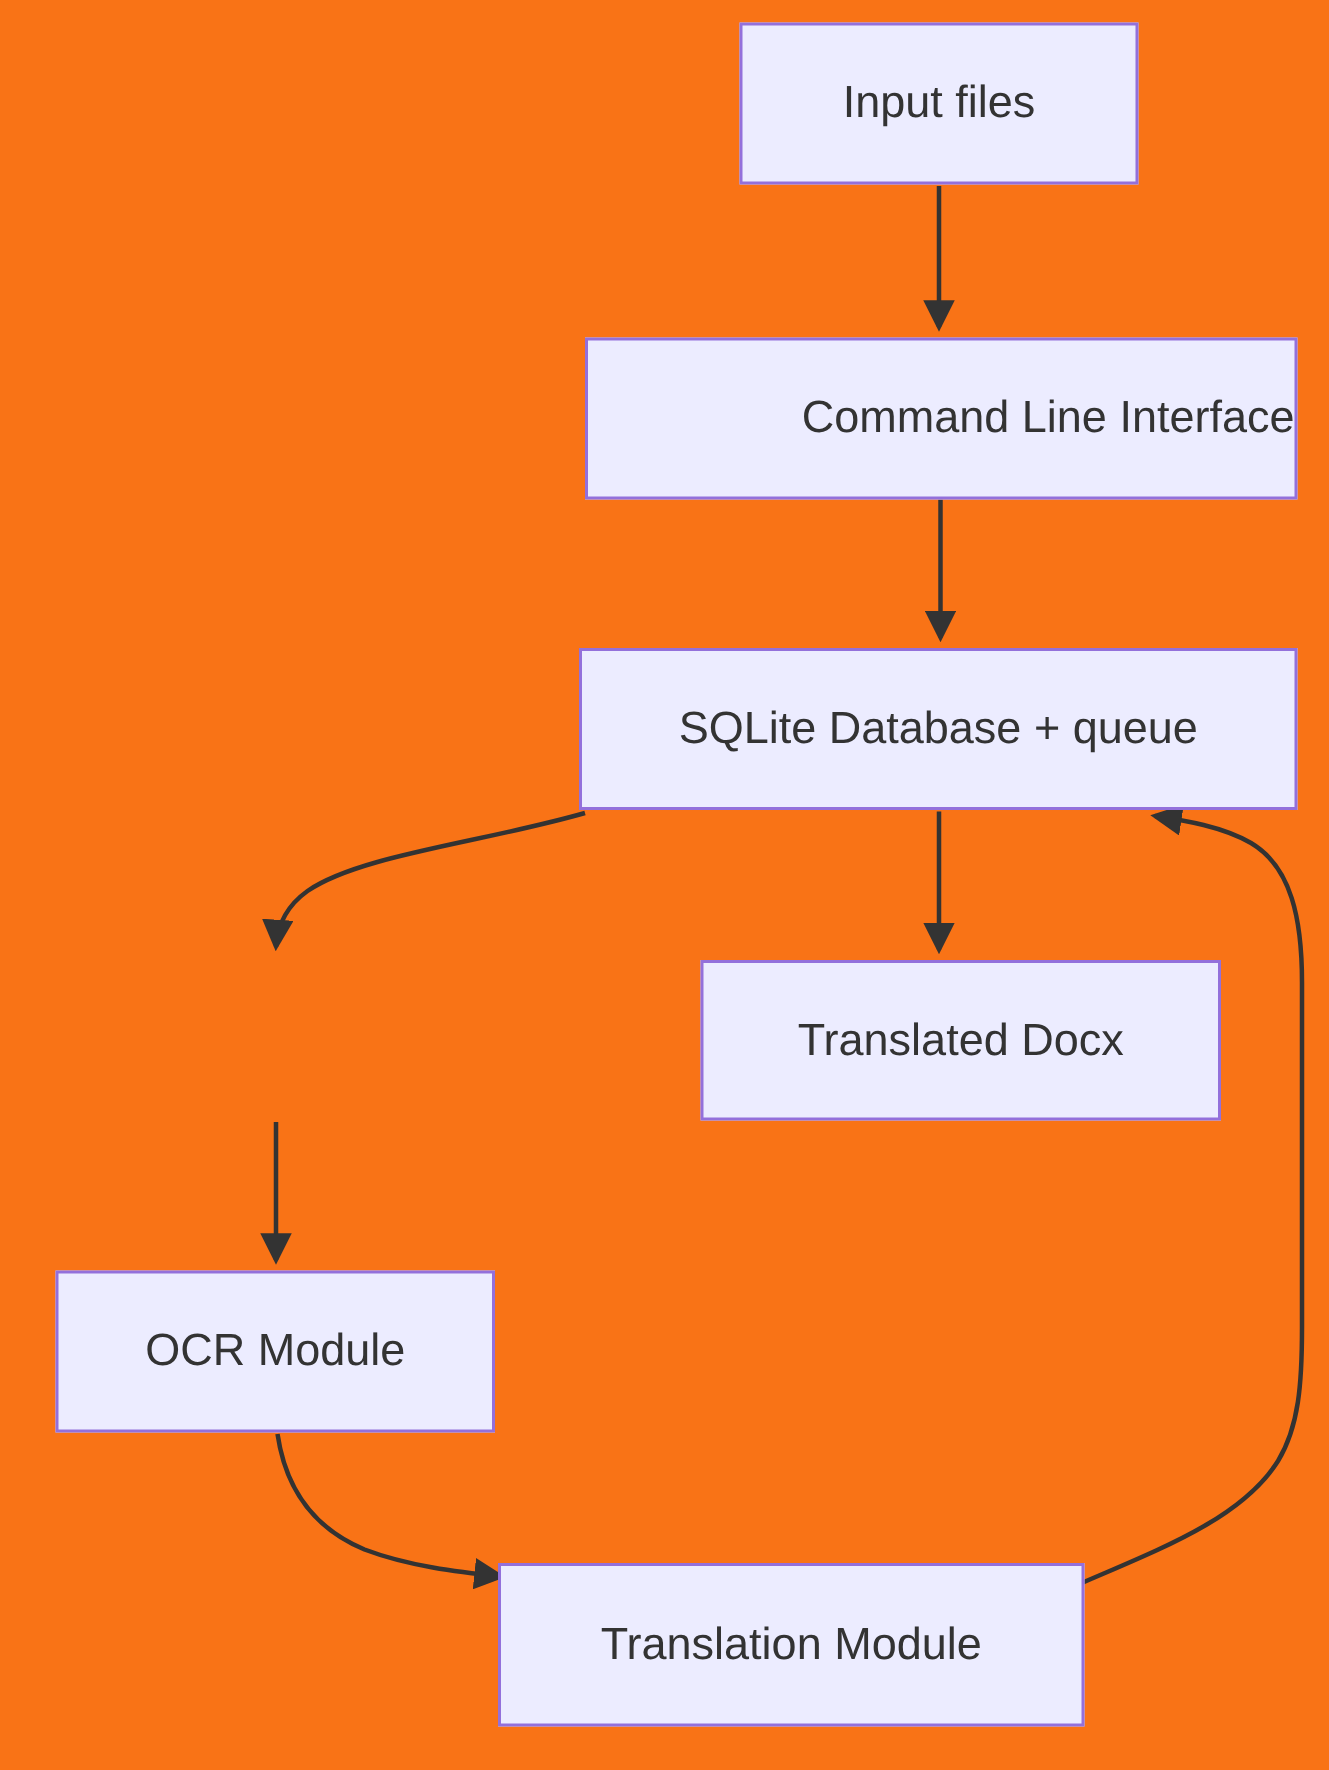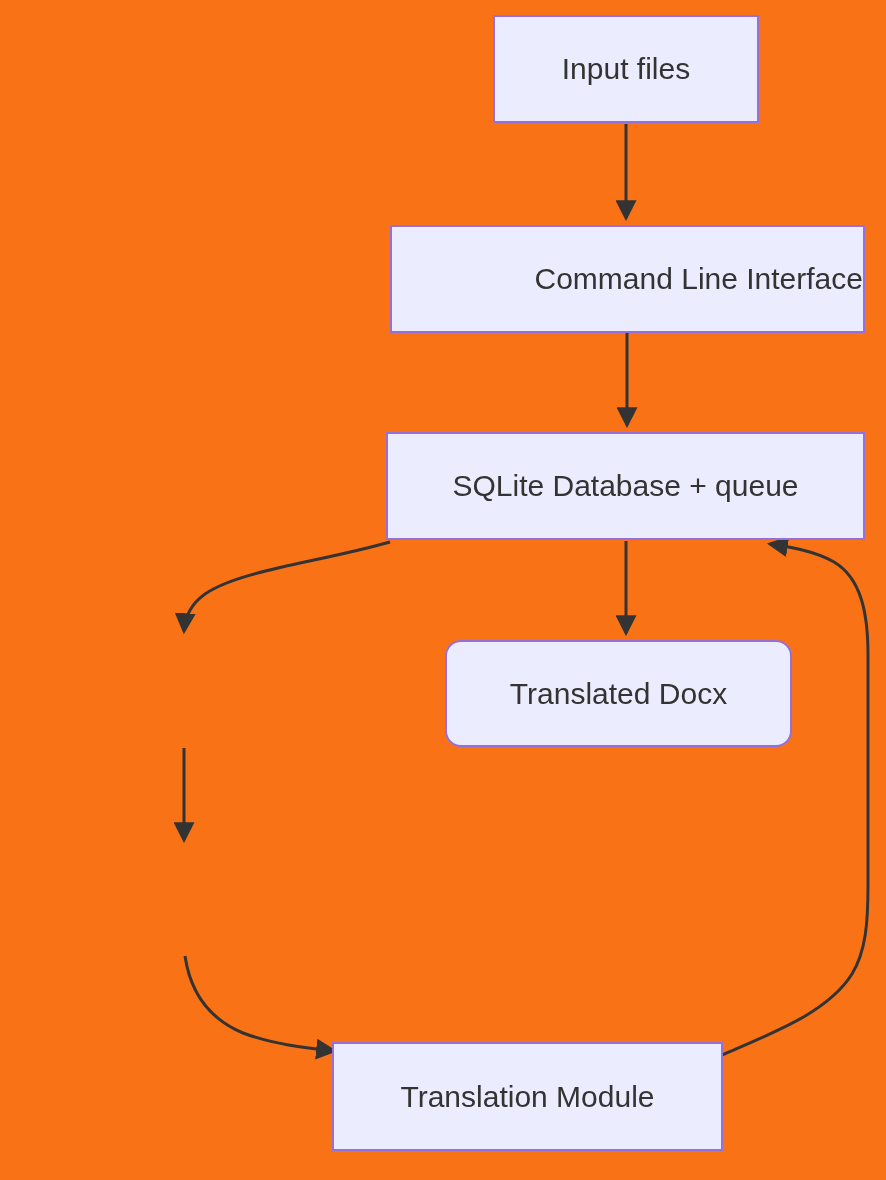--- a/index.html
+++ b/index.html
@@ -68,22 +68,25 @@
 
   <div class="node" style="left:390px; top:225px; width:475px; height:108px;justify-content:flex-end;">
     <span>Command Line Interface</span>
   </div>
 
   <div class="node" style="left:386px; top:432px; width:479px; height:108px;">
     <span>SQLite Database + queue</span>
   </div>
 
 
-  <div class="node" style="left:445px; top:640px; width:347px; height:107px;border-radius:16px;">
+  <div class="node" style="left:467px; top:640px; width:347px; height:107px;">
     <span>Translated Docx</span>
   </div>
 
+  <div class="node" style="left:37px; top:847px; width:293px; height:108px;">
+    <span>OCR Module</span>
+  </div>
 
   <div class="node" style="left:332px; top:1042px; width:391px; height:109px;">
     <span>Translation Module</span>
   </div>
 
 </div>
 
 </body></html>

